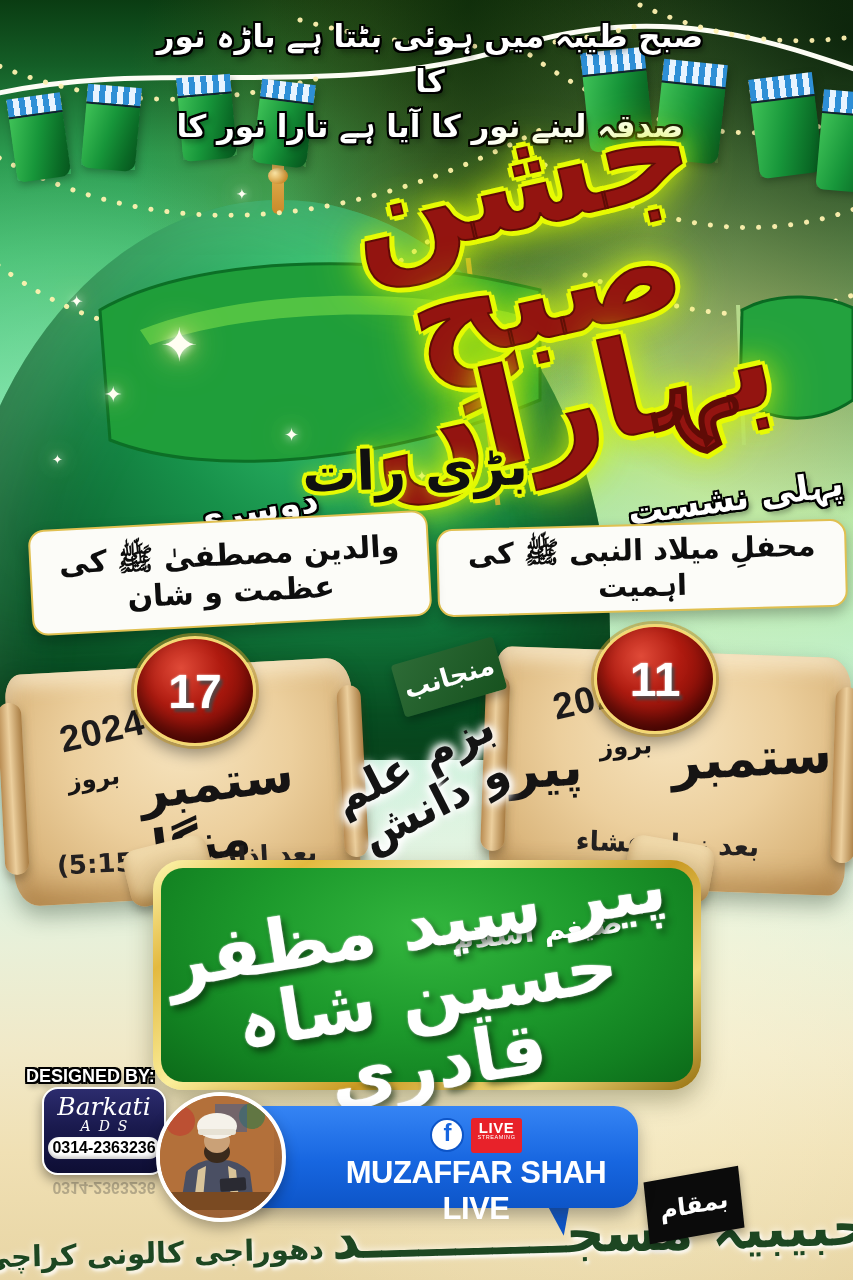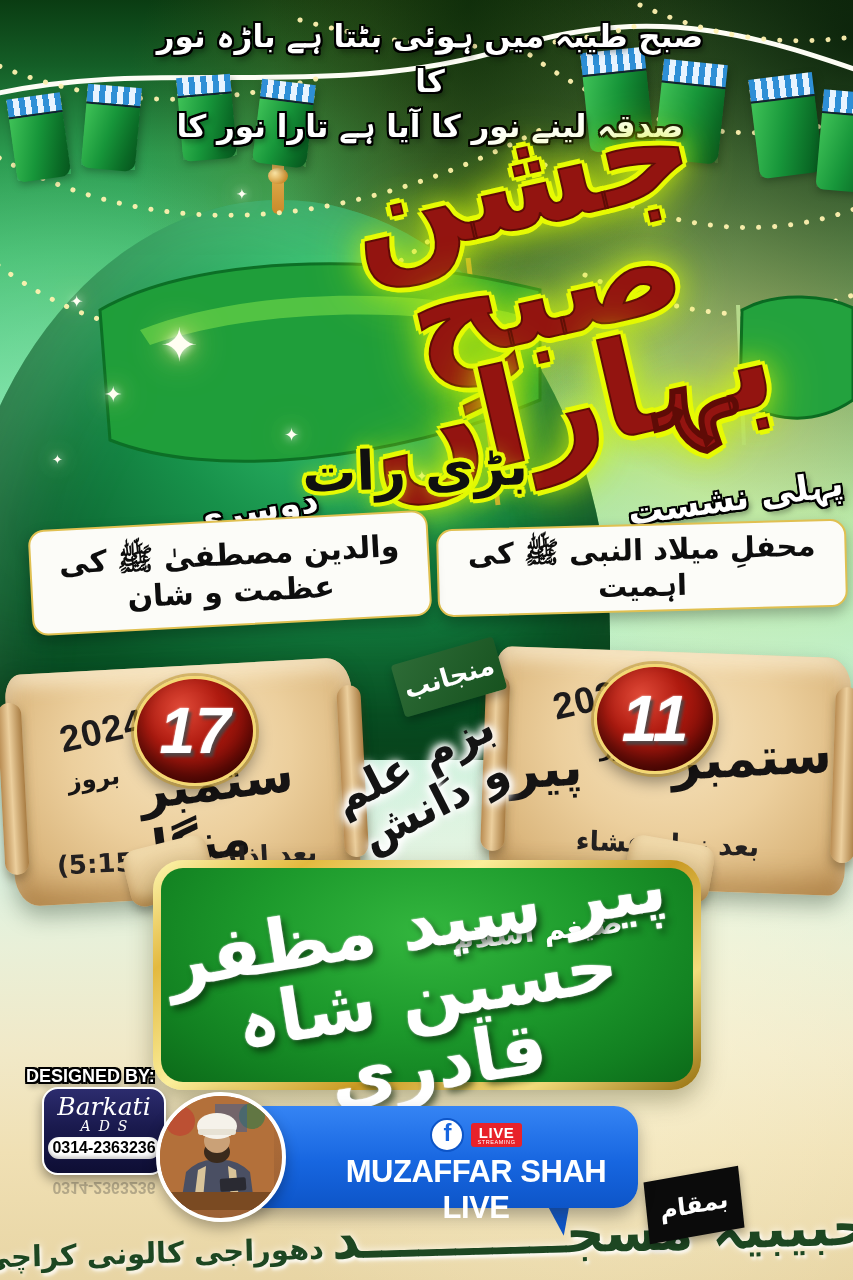--- a/index.html
+++ b/index.html
@@ -94,22 +94,22 @@
   .bd1{top:78px;font-size:52px;transform:rotate(-5deg);}
   .bd2{top:88px;font-size:50px;transform:rotate(-4deg);}
   .bigdate .byroz{font-size:24px;vertical-align:28px;}
   .timeline{position:absolute;left:0;width:100%;text-align:center;font-weight:bold;color:#232020;}
   .tl1{top:176px;font-size:27px;} .tl2{top:178px;font-size:26px;}
 
   .day-circle{width:116px;height:104px;border-radius:50%;
     background:radial-gradient(circle at 38% 28%,#e04a38 0%,#b01b10 38%,#7e0b05 75%,#560502 100%);
     border:3px solid #f3d873;
     box-shadow:0 0 0 3px rgba(190,150,40,.55),0 8px 16px rgba(0,0,0,.4),inset 0 -12px 20px rgba(0,0,0,.5);
-    display:flex;align-items:center;justify-content:center;color:#fff;font-size:64px;font-weight:bold;
-    font-style:italic;text-shadow:3px 4px 3px rgba(70,70,70,.85),0 0 2px #fff;z-index:6;margin-top:40px;}
+    display:flex;align-items:center;justify-content:center;color:#fff;font-size:48px;font-weight:bold;
+    text-shadow:3px 4px 3px rgba(70,70,70,.85),0 0 2px #fff;z-index:6;}
   .dc1{left:594px;top:624px;} .dc2{left:134px;top:636px;}
 
   .org-badge{left:396px;top:650px;width:106px;height:54px;transform:rotate(-16deg);
     background:linear-gradient(135deg,#2d6b36,#17521f);border-radius:4px;
     display:flex;align-items:center;justify-content:center;color:#fff;font-size:26px;font-weight:bold;
     box-shadow:0 5px 10px rgba(0,0,0,.3);}
   .org-name{left:336px;top:698px;width:176px;height:170px;transform:rotate(-27deg);
     display:flex;align-items:center;justify-content:center;text-align:center;
     font-size:44px;font-weight:bold;color:#141414;line-height:1.05;
     text-shadow:0 0 6px #fff,0 0 14px #fff,2px 2px 10px #fff,-2px -2px 10px #fff;}
@@ -151,21 +151,21 @@
   
   .live-bar{left:232px;top:1106px;width:406px;height:102px;border-radius:24px;z-index:5;
     background:linear-gradient(180deg,#3584f4 0%,#1766e0 55%,#0d55c8 100%);
     box-shadow:0 8px 16px rgba(40,40,40,.35);color:#fff;
     padding:12px 10px 8px 92px;box-sizing:border-box;text-align:center;}
   .live-tail{left:548px;top:1202px;width:0;height:0;border-left:14px solid transparent;
     border-right:10px solid transparent;border-top:34px solid #0d55c8;transform:rotate(-6deg);z-index:4;}
   .lb-row1{display:flex;align-items:center;justify-content:center;gap:7px;}
   .fb-circle{width:30px;height:30px;border-radius:50%;background:#fff;color:#1766e0;
     border:2px solid #0d55c8;font-weight:bold;font-size:24px;line-height:26px;flex:0 0 auto;}
-  .live-badge{background:#e8222a;border-radius:3px;padding:2px 6px 1px;display:flex;
+  .live-badge{background:#e8222a;border-radius:3px;padding:2px 6px 12px;display:flex;
     flex-direction:column;align-items:center;line-height:1;flex:0 0 auto;}
   .live-badge .lv{font-size:15px;font-weight:bold;letter-spacing:.5px;}
   .live-badge .st{font-size:5.5px;letter-spacing:.6px;}
   .lb-name1{font-size:29px;font-weight:bold;letter-spacing:-.5px;}
   .lb-name2{font-size:31px;font-weight:bold;margin-top:2px;letter-spacing:-.5px;}
   .photo{left:156px;top:1092px;width:122px;height:122px;border-radius:50%;border:4px solid #fff;
     overflow:hidden;box-shadow:0 6px 14px rgba(0,0,0,.3);z-index:6;
     background:linear-gradient(180deg,#b3703a 0%,#9b6034 100%);}
 
   

